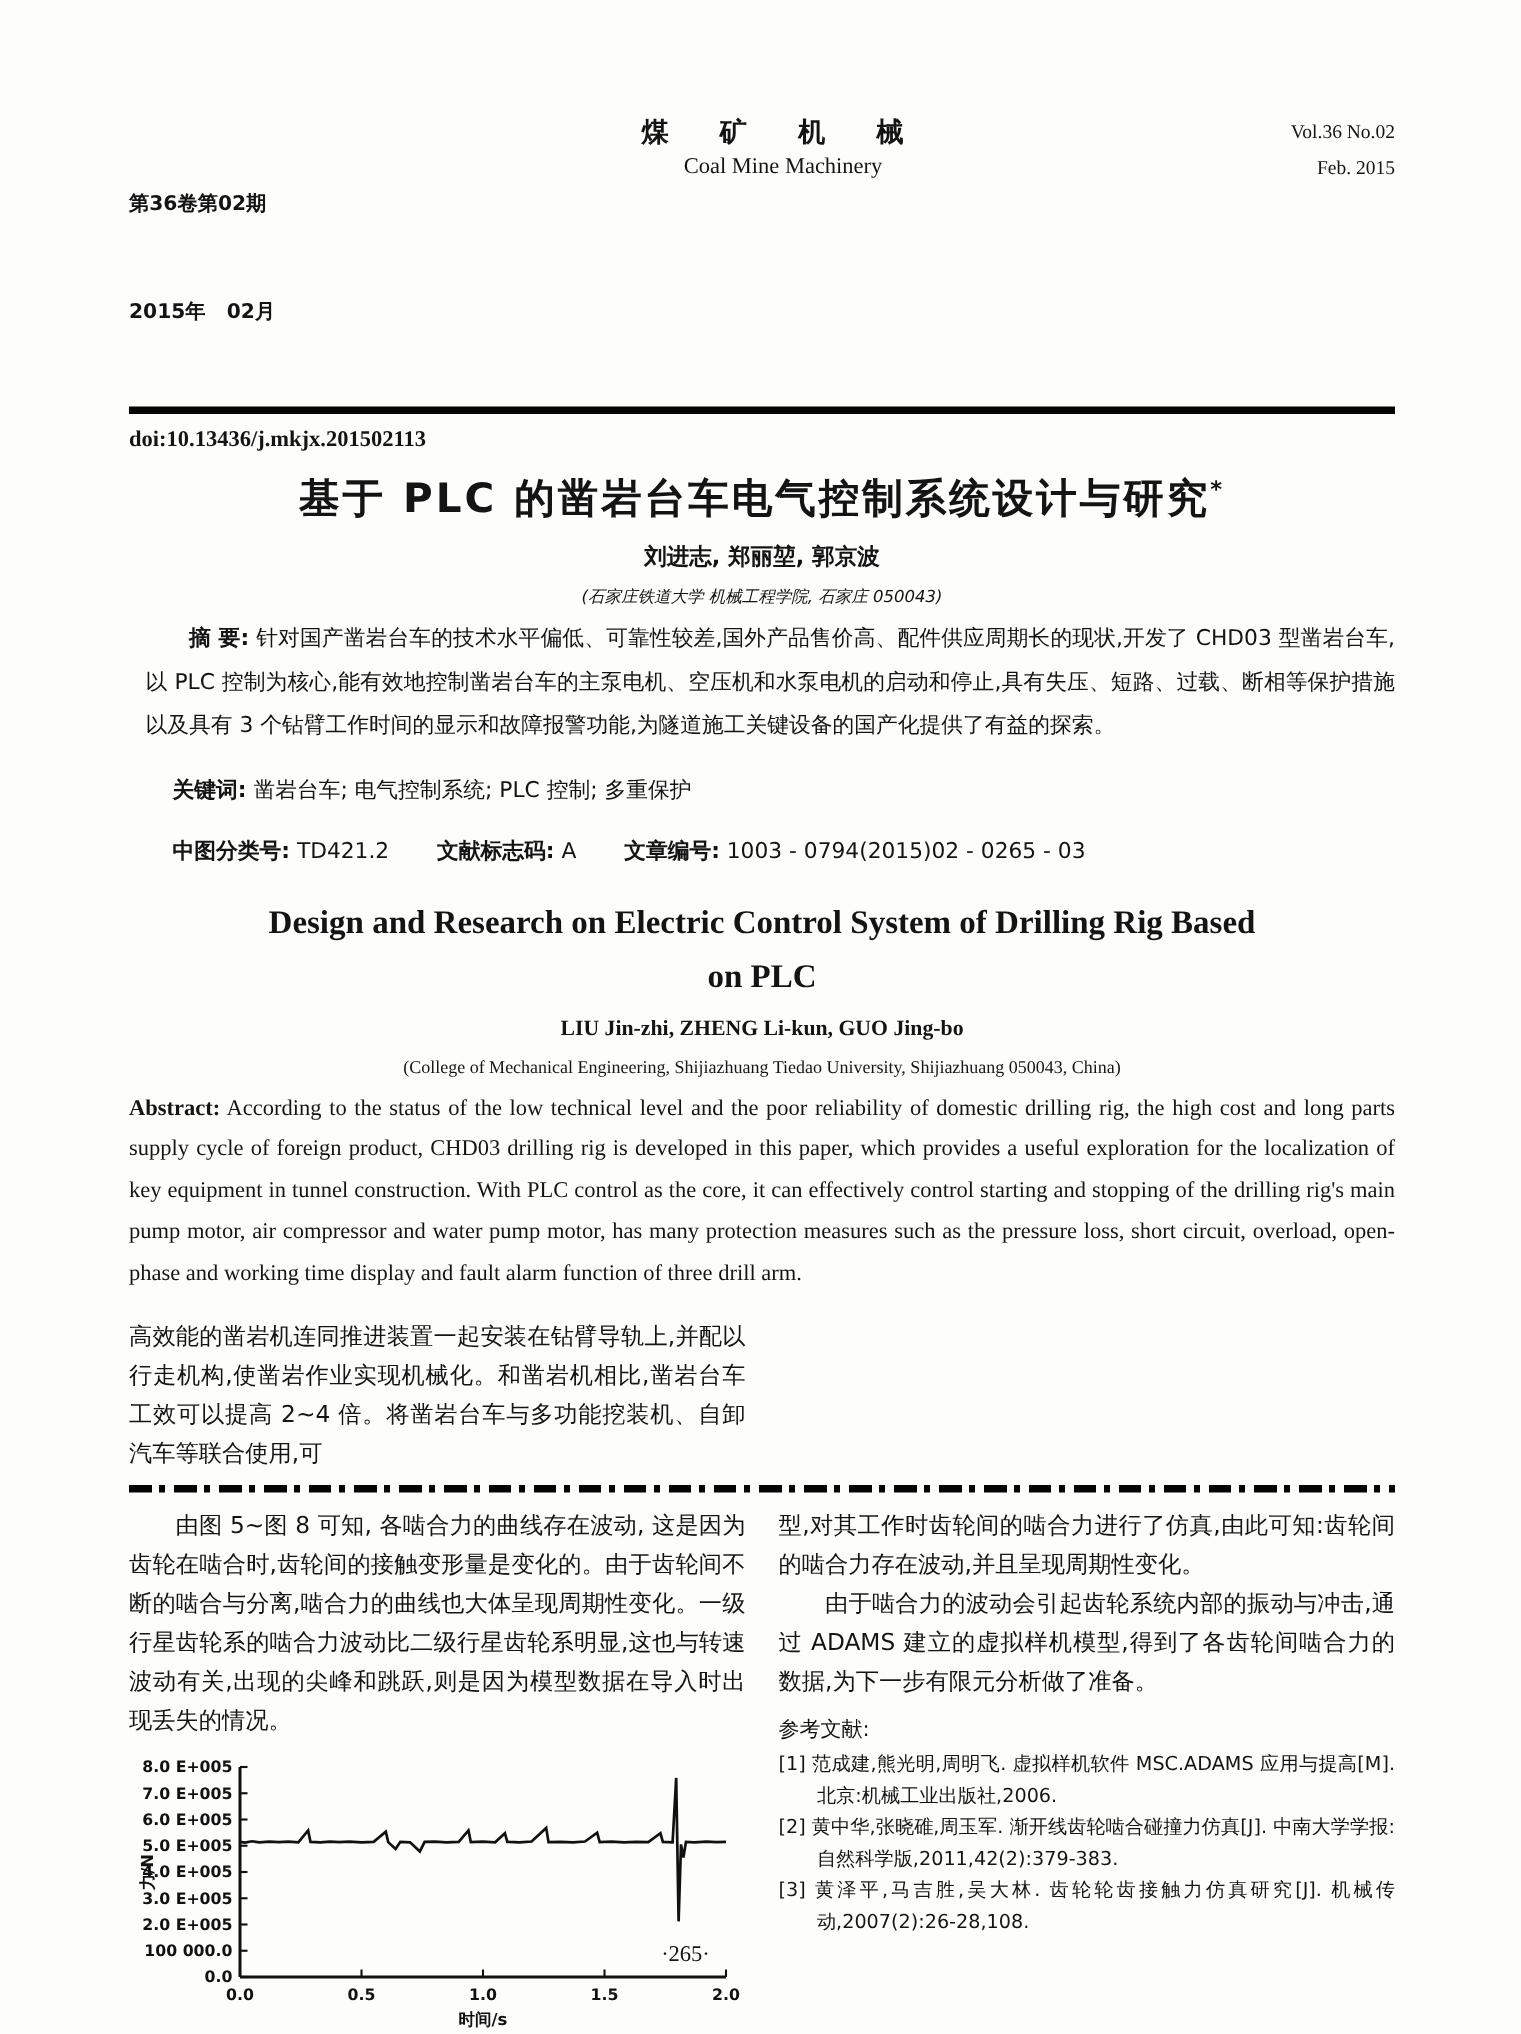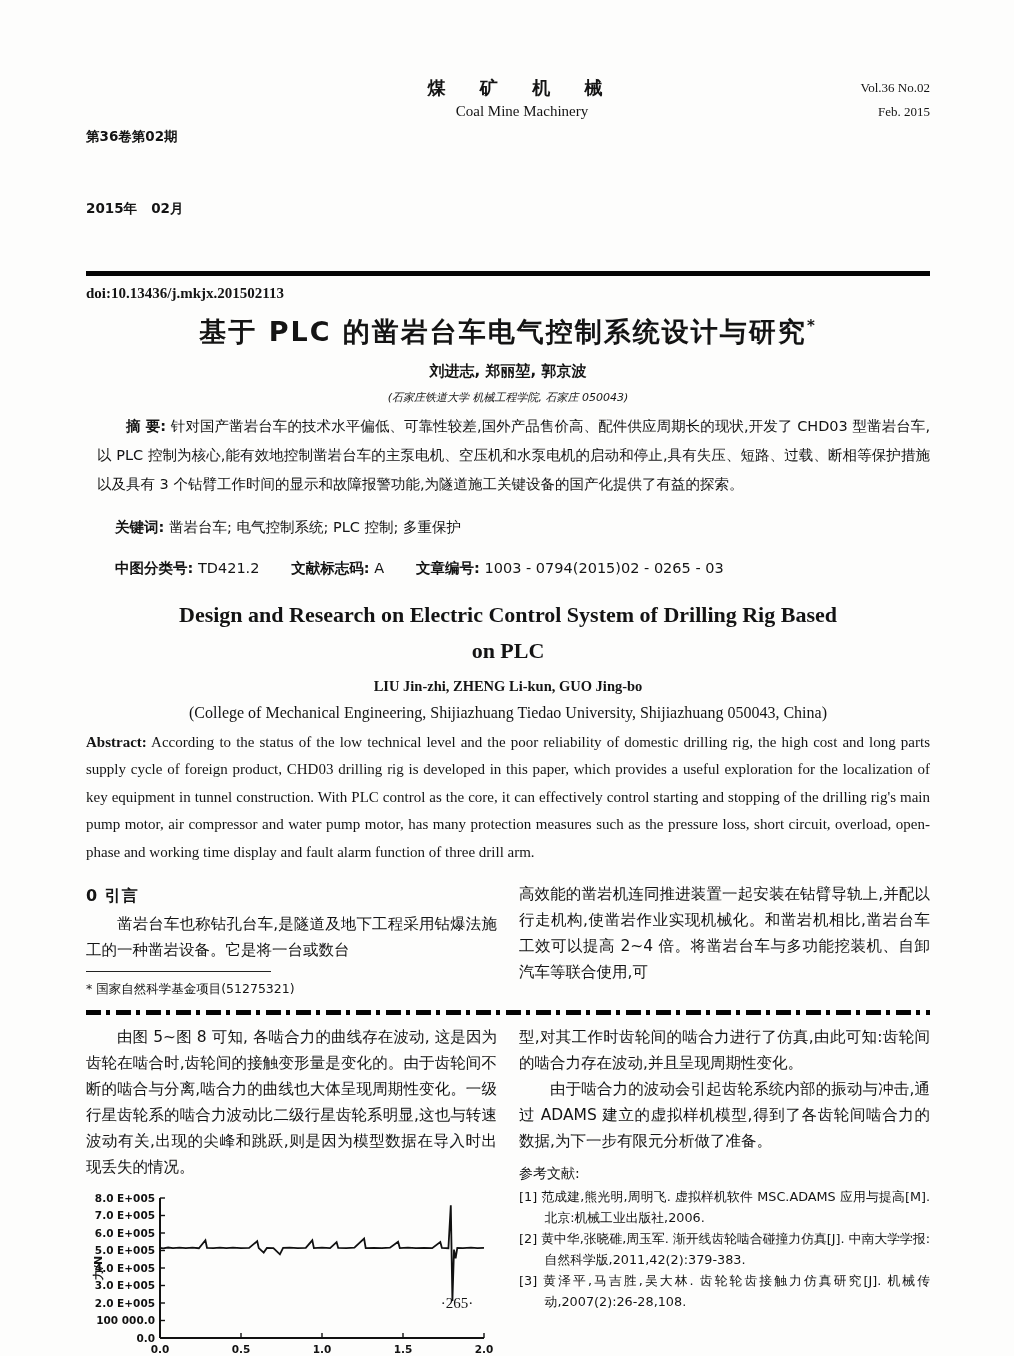--- a/index.html
+++ b/index.html
@@ -28,21 +28,21 @@
   .affil-cn{text-align:center;font-size:11px;margin-top:9px;font-style:italic;}
   .abstract-cn{font-size:14.5px;line-height:29px;text-align:justify;text-indent:2em;margin-top:7px;margin-left:11px;}
   .lbl{font-weight:bold;}
   .kw-cn{font-size:14.5px;line-height:27px;text-indent:2em;margin-top:0;}
   .clc-line{font-size:14.5px;line-height:27px;text-indent:2em;margin-top:1px;}
   .clc-line .grp{margin-right:2.2em;}
 
   
   .title-en{text-align:center;font-family:"Liberation Serif",serif;font-weight:bold;font-size:22px;line-height:36px;margin-top:13px;}
   .authors-en{text-align:center;font-family:"Liberation Serif",serif;font-weight:bold;font-size:14.5px;margin-top:9px;}
-  .affil-en{text-align:center;font-family:"Liberation Serif",serif;font-size:16px;margin-top:9px;}
+  .affil-en{text-align:center;font-family:"Liberation Serif",serif;font-size:12px;margin-top:9px;}
   .abstract-en{font-family:"Liberation Serif",serif;font-size:15px;line-height:27.5px;text-align:justify;margin-top:7px;}
   .kw-en{font-family:"Liberation Serif",serif;font-size:15px;line-height:27px;margin-top:0;}
 
   
   .columns{display:flex;gap:22px;margin-top:9px;}
   .col{width:411px;font-size:15.5px;line-height:26px;text-align:justify;}
   .sec-heading{font-weight:bold;font-size:16px;margin:2px 0 2px 0;letter-spacing:1px;}
   p.body-par{margin:0;text-indent:2em;}
   p.body-par-noindent{margin:0;}
   .footnote-rule{width:185px;border-top:1.5px solid #222;margin-top:8px;}
@@ -97,26 +97,20 @@
     <div>Design and Research on Electric Control System of Drilling Rig Based</div>
     <div>on PLC</div>
   </div>
   <div class="authors-en">LIU Jin-zhi, ZHENG Li-kun, GUO Jing-bo</div>
   <div class="affil-en">(College of Mechanical Engineering, Shijiazhuang Tiedao University, Shijiazhuang 050043, China)</div>
 
   <p class="abstract-en"><span class="lbl">Abstract:</span> <span>According to the status of the low technical level and the poor reliability of domestic drilling rig, the high cost and long parts supply cycle of foreign product, CHD03 drilling rig is developed in this paper, which provides a useful exploration for the localization of key equipment in tunnel construction. With PLC control as the core, it can effectively control starting and stopping of the drilling rig's main pump motor, air compressor and water pump motor, has many protection measures such as the pressure loss, short circuit, overload, open-phase and working time display and fault alarm function of three drill arm.</span></p>
 
   <div class="columns">
     <div class="col">
-      <div class="sec-heading">0   引言</div>
-      <p class="body-par">凿岩台车也称钻孔台车,是隧道及地下工程采用钻爆法施工的一种凿岩设备。它是将一台或数台</p>
-      <div class="footnote-rule"></div>
-      <div class="footnote">* 国家自然科学基金项目(51275321)</div>
-    </div>
-    <div class="col">
       <p class="body-par-noindent">高效能的凿岩机连同推进装置一起安装在钻臂导轨上,并配以行走机构,使凿岩作业实现机械化。和凿岩机相比,凿岩台车工效可以提高 2~4 倍。将凿岩台车与多功能挖装机、自卸汽车等联合使用,可</p>
     </div>
   </div>
 
   <div class="dashed-rule"></div>
 
   <div class="columns">
     <div class="col">
       <p class="body-par">由图 5~图 8 可知, 各啮合力的曲线存在波动, 这是因为齿轮在啮合时,齿轮间的接触变形量是变化的。由于齿轮间不断的啮合与分离,啮合力的曲线也大体呈现周期性变化。一级行星齿轮系的啮合力波动比二级行星齿轮系明显,这也与转速波动有关,出现的尖峰和跳跃,则是因为模型数据在导入时出现丢失的情况。</p>
 

